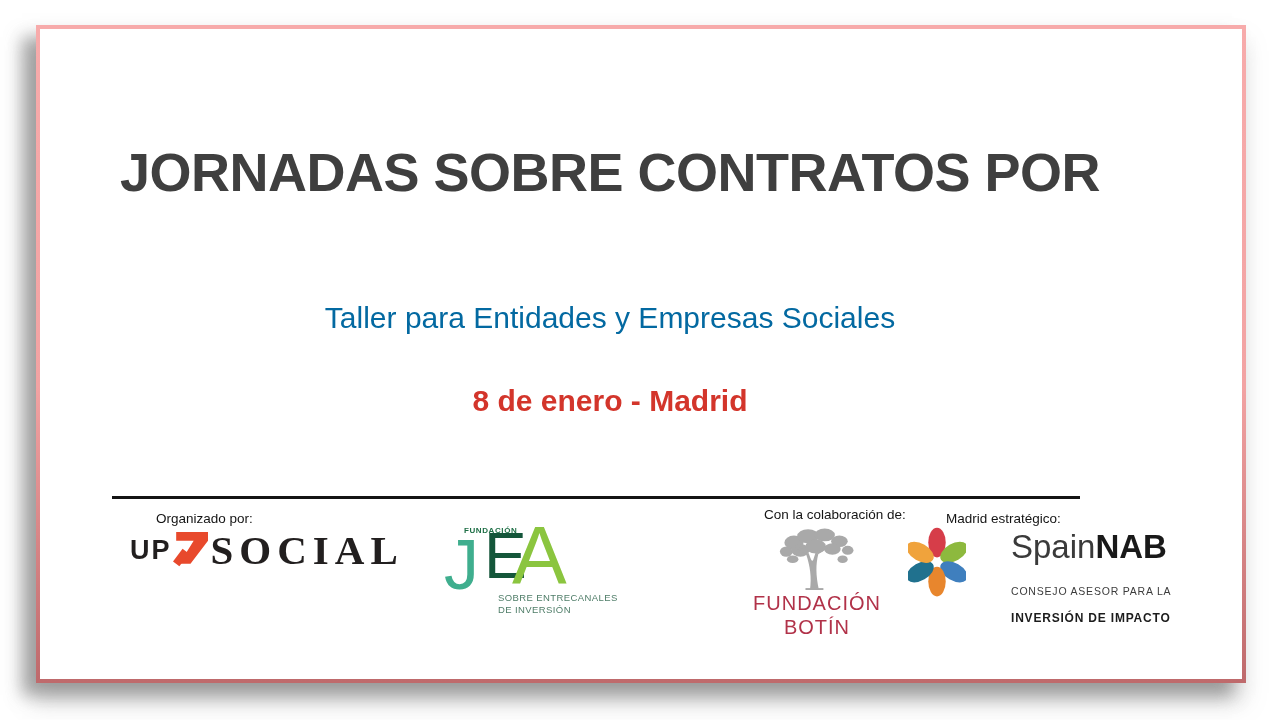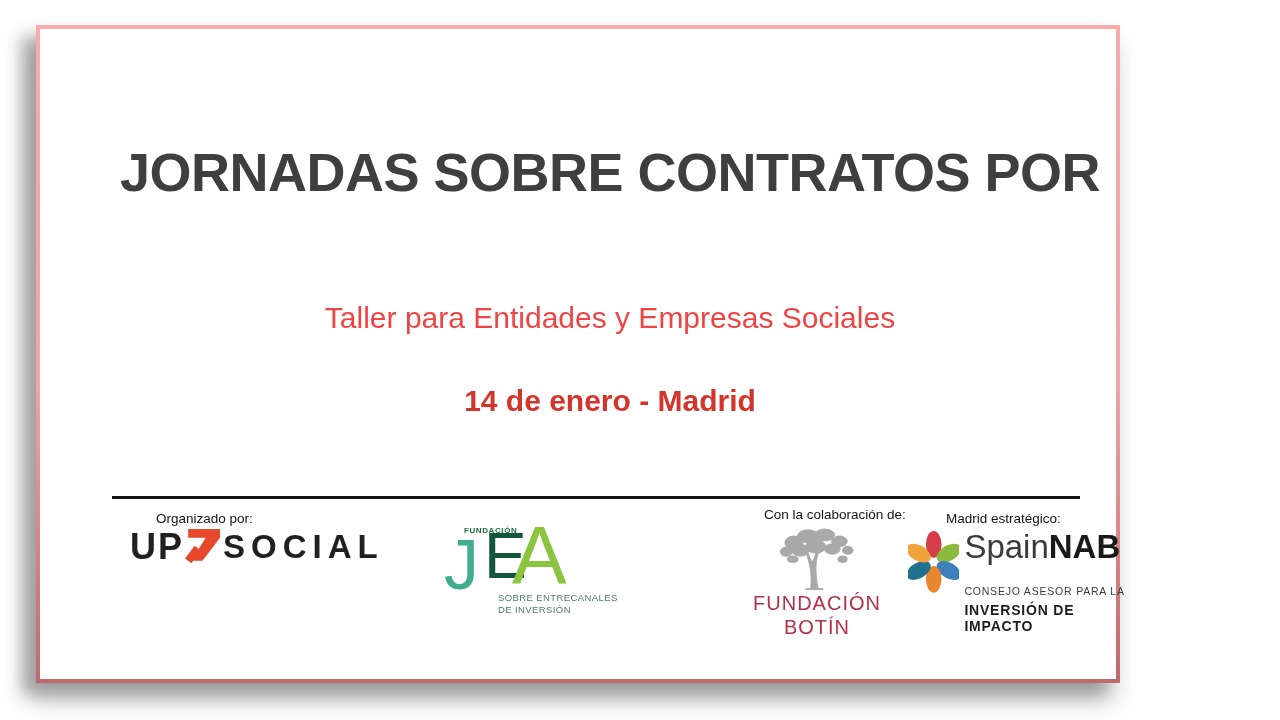--- a/index.html
+++ b/index.html
@@ -1,76 +1,76 @@
 <!DOCTYPE html>
 <html><head>
 <meta charset="utf-8">
 <style>
   html,body{margin:0;padding:0;}
   body{
     width:1280px;height:720px;background:#ffffff;position:relative;
     font-family:"Liberation Sans", sans-serif;overflow:hidden;
   }
   .slide{
-    position:absolute;left:36px;top:25px;width:1084px;height:658px;
+    position:absolute;left:36px;top:25px;width:1210px;height:658px;
     background:#ffffff;box-sizing:border-box;
     border:4px solid #f0a0a0;
     border-image:linear-gradient(180deg,#f7abab 0%,#f2a3a3 55%,#bf6a6c 100%) 1;
     box-shadow:-14px 12px 16px rgba(105,105,105,0.55), -4px 18px 22px rgba(130,130,130,0.35);
   }
   .centerbox{position:absolute;left:0;width:1140px;text-align:center;}
   .title{top:110px;font-size:54px;line-height:67px;font-weight:bold;color:#3f3f3f;letter-spacing:-0.5px;}
-  .subtitle{top:272px;font-size:30px;color:#ef4444;}
+  .subtitle{top:272px;font-size:30px;color:#0369a1;}
   .dateline{top:355px;font-size:30px;font-weight:bold;color:#d3352b;}
   .divider{position:absolute;left:72px;top:467px;width:968px;height:3px;background:#141414;}
   .label{position:absolute;font-size:13.5px;color:#141414;margin-left:16px;}
   .lbl-org{left:100px;top:482px;}
   .lbl-colab{left:708px;top:478px;}
   .lbl-socio{left:890px;top:482px;}
 
   
   .upsocial{position:absolute;left:90px;top:497px;display:flex;align-items:center;color:#221f1f;}
-  .upsocial .up{font-size:36px;font-weight:bold;letter-spacing:2px;}
+  .upsocial .up{font-size:27px;font-weight:bold;letter-spacing:2px;}
   .upsocial .arrow{width:35px;height:35px;margin:0 3px 2px 1px;}
-  .upsocial .social{font-size:33px;font-weight:bold;letter-spacing:6px;}
+  .upsocial .social{font-size:41px;font-weight:bold;letter-spacing:6px;font-family:Liberation Serif, serif;}
 
   
   .jea{position:absolute;left:396px;top:489px;width:185px;height:110px;}
   .jea .fund{position:absolute;left:28px;top:8px;font-size:8px;letter-spacing:0.6px;color:#1d6e45;font-weight:bold;}
   .jea .lj{position:absolute;left:8px;top:12px;font-size:70px;line-height:70px;color:#3fae8e;z-index:1;}
   .jea .le{position:absolute;left:48px;top:6px;font-size:64px;line-height:64px;color:#14563a;z-index:2;}
   .jea .la{position:absolute;left:76px;top:-4px;font-size:82px;line-height:82px;color:#8bc53f;z-index:3;}
   .jea .sub{position:absolute;left:62px;top:74px;font-size:9.5px;line-height:12px;color:#4f7d68;letter-spacing:0.4px;}
 
   
   .botin{position:absolute;left:712px;top:497px;width:130px;text-align:center;}
   .botin svg{width:118px;height:64px;display:block;margin:0 auto;}
   .botin .btxt{font-size:20px;line-height:21px;color:#b13249;letter-spacing:1px;margin-top:3px;}
 
   
-  .spainnab{position:absolute;left:868px;top:492px;display:flex;align-items:flex-start;}
+  .spainnab{position:absolute;left:868px;top:492px;display:flex;align-items:flex-start;gap:40px;}
   .spainnab .flower{width:58px;height:78px;}
   .spainnab .txt{margin-left:5px;margin-top:8px;}
   .spainnab .brand{font-size:33px;line-height:36px;color:#3a3a3a;}
   .spainnab .brand b{color:#191919;font-weight:bold;}
   .spainnab .tag1{font-size:10.5px;letter-spacing:0.8px;color:#3c3c3c;margin-top:20px;}
-  .spainnab .tag2{font-size:14px;letter-spacing:0.8px;color:#1c1c1c;font-weight:bold;margin-top:5px;}
+  .spainnab .tag2{font-size:12px;letter-spacing:0.8px;color:#1c1c1c;font-weight:bold;margin-top:14px;}
 </style>
 </head>
 <body>
 
 <div class="slide">
 
   <div class="centerbox title">
     <div>JORNADAS SOBRE CONTRATOS POR</div>
   </div>
 
   <div class="centerbox subtitle">Taller para Entidades y Empresas Sociales</div>
 
-  <div class="centerbox dateline">14 de enero - Madrid</div>
+  <div class="centerbox dateline">8 de enero - Madrid</div>
 
   <div class="divider"></div>
 
   <div class="label lbl-org">Organizado por:</div>
   <div class="label lbl-colab">Con la colaboración de:</div>
   <div class="label lbl-socio">Madrid estratégico:</div>
 
   <div class="upsocial">
     <span class="up">UP</span>
     <svg class="arrow" viewBox="0 0 44 44" xmlns="http://www.w3.org/2000/svg">

